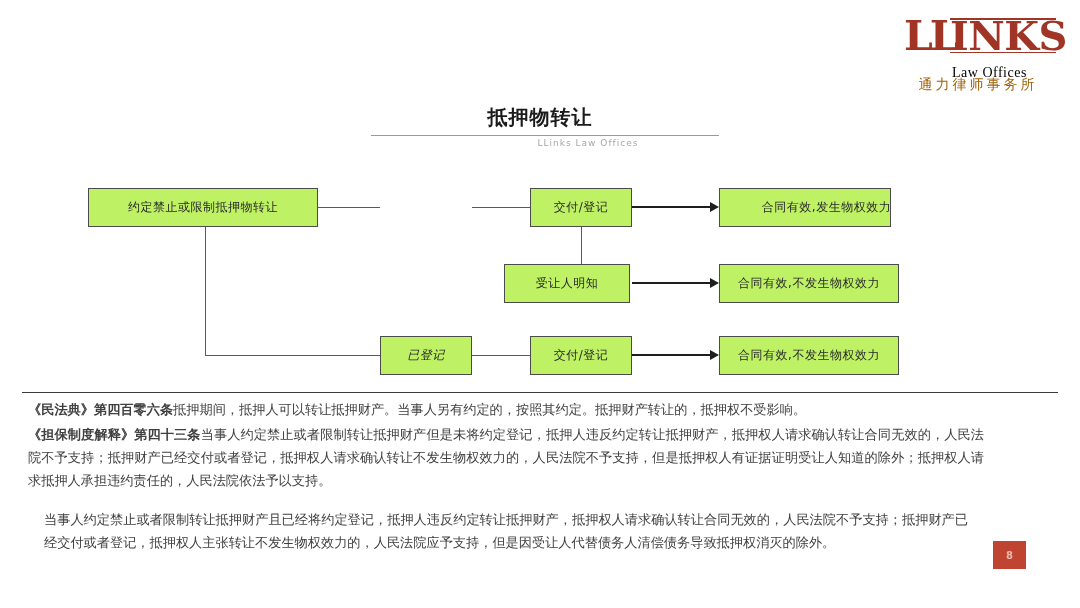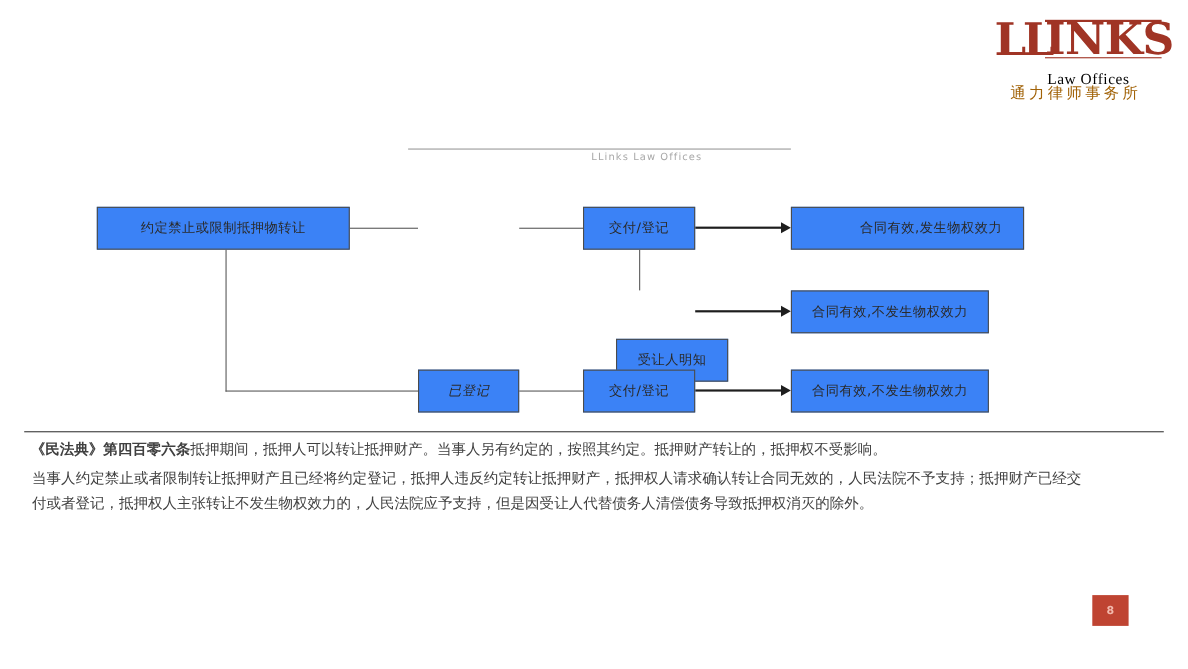--- a/index.html
+++ b/index.html
@@ -131,21 +131,21 @@
     position: absolute;
     left: 0;
     top: 0;
     width: 1080px;
     height: 400px;
   }
   .node {
     position: absolute;
     box-sizing: border-box;
     border: 1px solid #4b4b4b;
-    background: #3b82f6;
+    background: #bef264;
     display: flex;
     align-items: center;
     justify-content: center;
     font-size: 12px;
     color: #2a2a2a;
     letter-spacing: 0.5px;
     white-space: nowrap;
     z-index: 3;
   }
   .conn {
@@ -183,22 +183,21 @@
     width: 956px;
     font-size: 13.2px;
     line-height: 23px;
     color: #404040;
     text-align: justify;
   }
   .body-text p {
     margin: 0 0 2px 0;
   }
   .body-text p.tight {
-    margin: 1px;
-    font-family: Liberation Serif, serif;
+    margin: 16px;
   }
   .lbl {
     font-weight: bold;
   }
 
   
   .page-badge {
     position: absolute;
     left: 993px;
     top: 541px;
@@ -222,20 +221,21 @@
     <div class="logo-wordmark">
       <div class="logo-rule-top"></div>
       <div class="logo-ll">LL</div>
       <div class="logo-inks">INKS</div>
       <div class="logo-rule-bot"></div>
       <div class="logo-lawoffices">Law Offices</div>
     </div>
     <div class="logo-cn">通力律师事务所</div>
   </div>
 
+  <div class="title">抵押物转让</div>
   <div class="title-rule"></div>
   <div class="subtitle">LLinks Law Offices</div>
 
   <div class="flow">
 
     <div class="node" style="left:88px;  top:188px; width:230px; height:39px;">
       <span>约定禁止或限制抵押物转让</span>
     </div>
 
     <div class="conn h" style="left:318px; top:207px; width:62px;"></div>
@@ -243,27 +243,27 @@
 
     <div class="conn h" style="left:472px; top:207px; width:58px;"></div>
 
     <div class="node" style="left:530px; top:188px; width:102px; height:39px;">
       <span>交付/登记</span>
     </div>
 
     <div class="conn h thick" style="left:632px; top:206px; width:80px;"></div>
     <div class="arrow-head" style="left:710px; top:202px;"></div>
 
-    <div class="node" style="left:719px; top:188px; width:212px; height:39px;padding-left:43px;">
+    <div class="node" style="left:719px; top:188px; width:172px; height:39px;padding-left:43px;">
       <span>合同有效,发生物权效力</span>
     </div>
 
     <div class="conn v" style="left:581px; top:227px; width:1px; height:37px;"></div>
 
-    <div class="node" style="left:560px; top:264px; width:102px; height:39px;margin-top:44px;">
+    <div class="node" style="left:504px; top:264px; width:126px; height:39px;">
       <span>受让人明知</span>
     </div>
 
     <div class="conn h thick" style="left:632px; top:282px; width:80px;"></div>
     <div class="arrow-head" style="left:710px; top:278px;"></div>
 
     <div class="node" style="left:719px; top:264px; width:180px; height:39px;">
       <span>合同有效,不发生物权效力</span>
     </div>
 
@@ -286,20 +286,23 @@
     <div class="node" style="left:719px; top:336px; width:180px; height:39px;">
       <span>合同有效,不发生物权效力</span>
     </div>
   </div>
 
   <div class="body-rule"></div>
 
   <div class="body-text">
     <p>
       <span class="lbl">《民法典》第四百零六条</span><span>抵押期间，抵押人可以转让抵押财产。当事人另有约定的，按照其约定。抵押财产转让的，抵押权不受影响。</span>
+    </p>
+    <p>
+      <span class="lbl">《担保制度解释》第四十三条</span><span>当事人约定禁止或者限制转让抵押财产但是未将约定登记，抵押人违反约定转让抵押财产，抵押权人请求确认转让合同无效的，人民法院不予支持；抵押财产已经交付或者登记，抵押权人请求确认转让不发生物权效力的，人民法院不予支持，但是抵押权人有证据证明受让人知道的除外；抵押权人请求抵押人承担违约责任的，人民法院依法予以支持。</span>
     </p>
     <p class="tight">
       <span>当事人约定禁止或者限制转让抵押财产且已经将约定登记，抵押人违反约定转让抵押财产，抵押权人请求确认转让合同无效的，人民法院不予支持；抵押财产已经交付或者登记，抵押权人主张转让不发生物权效力的，人民法院应予支持，但是因受让人代替债务人清偿债务导致抵押权消灭的除外。</span>
     </p>
   </div>
 
   <div class="page-badge">8</div>
 
 </div>
 

